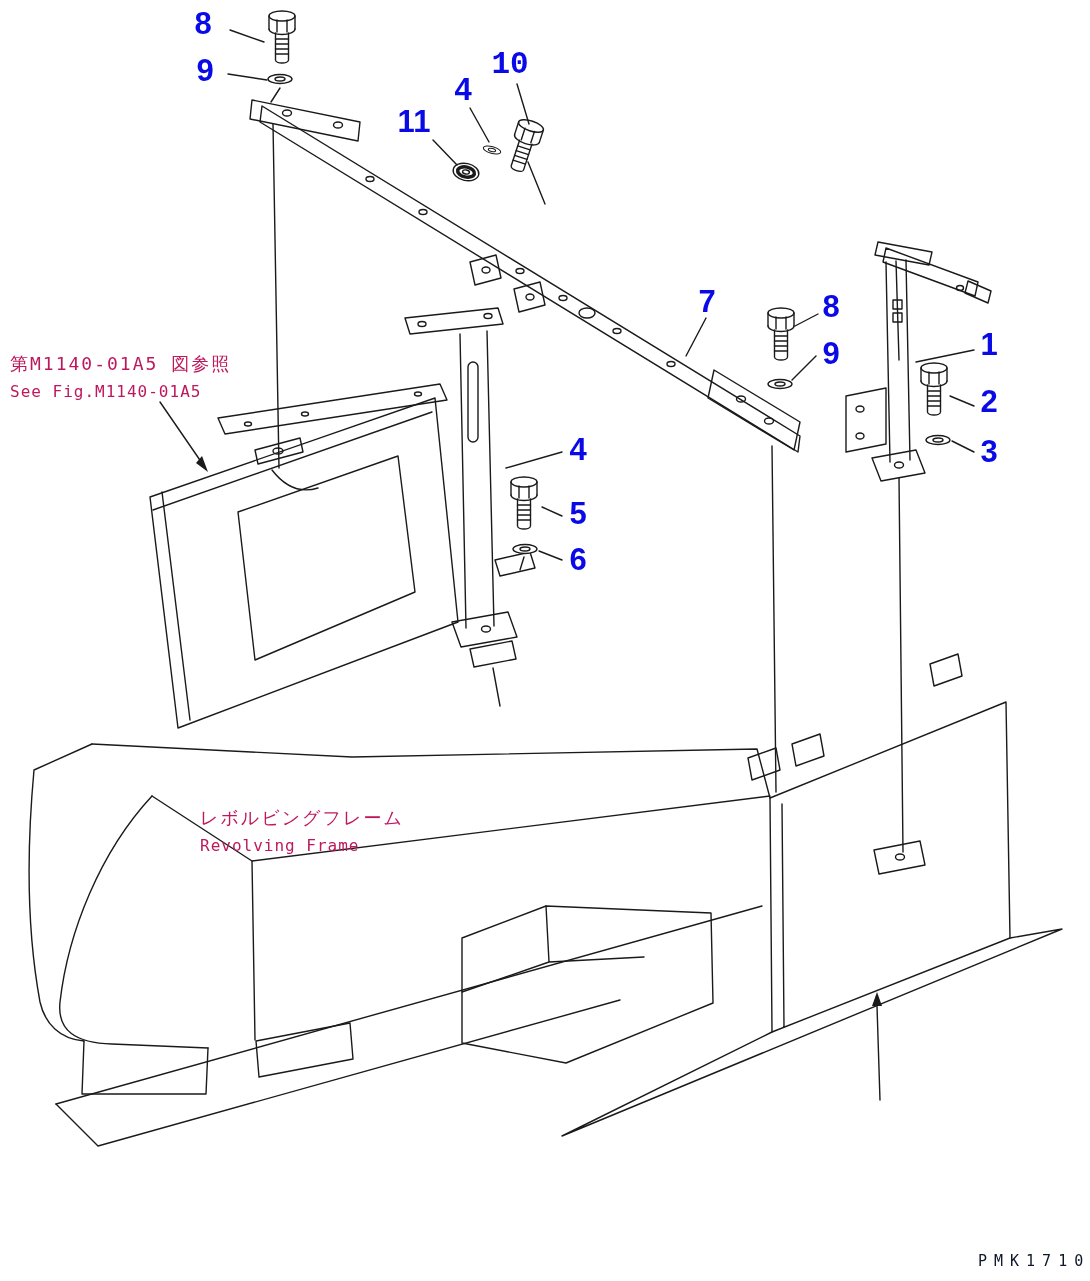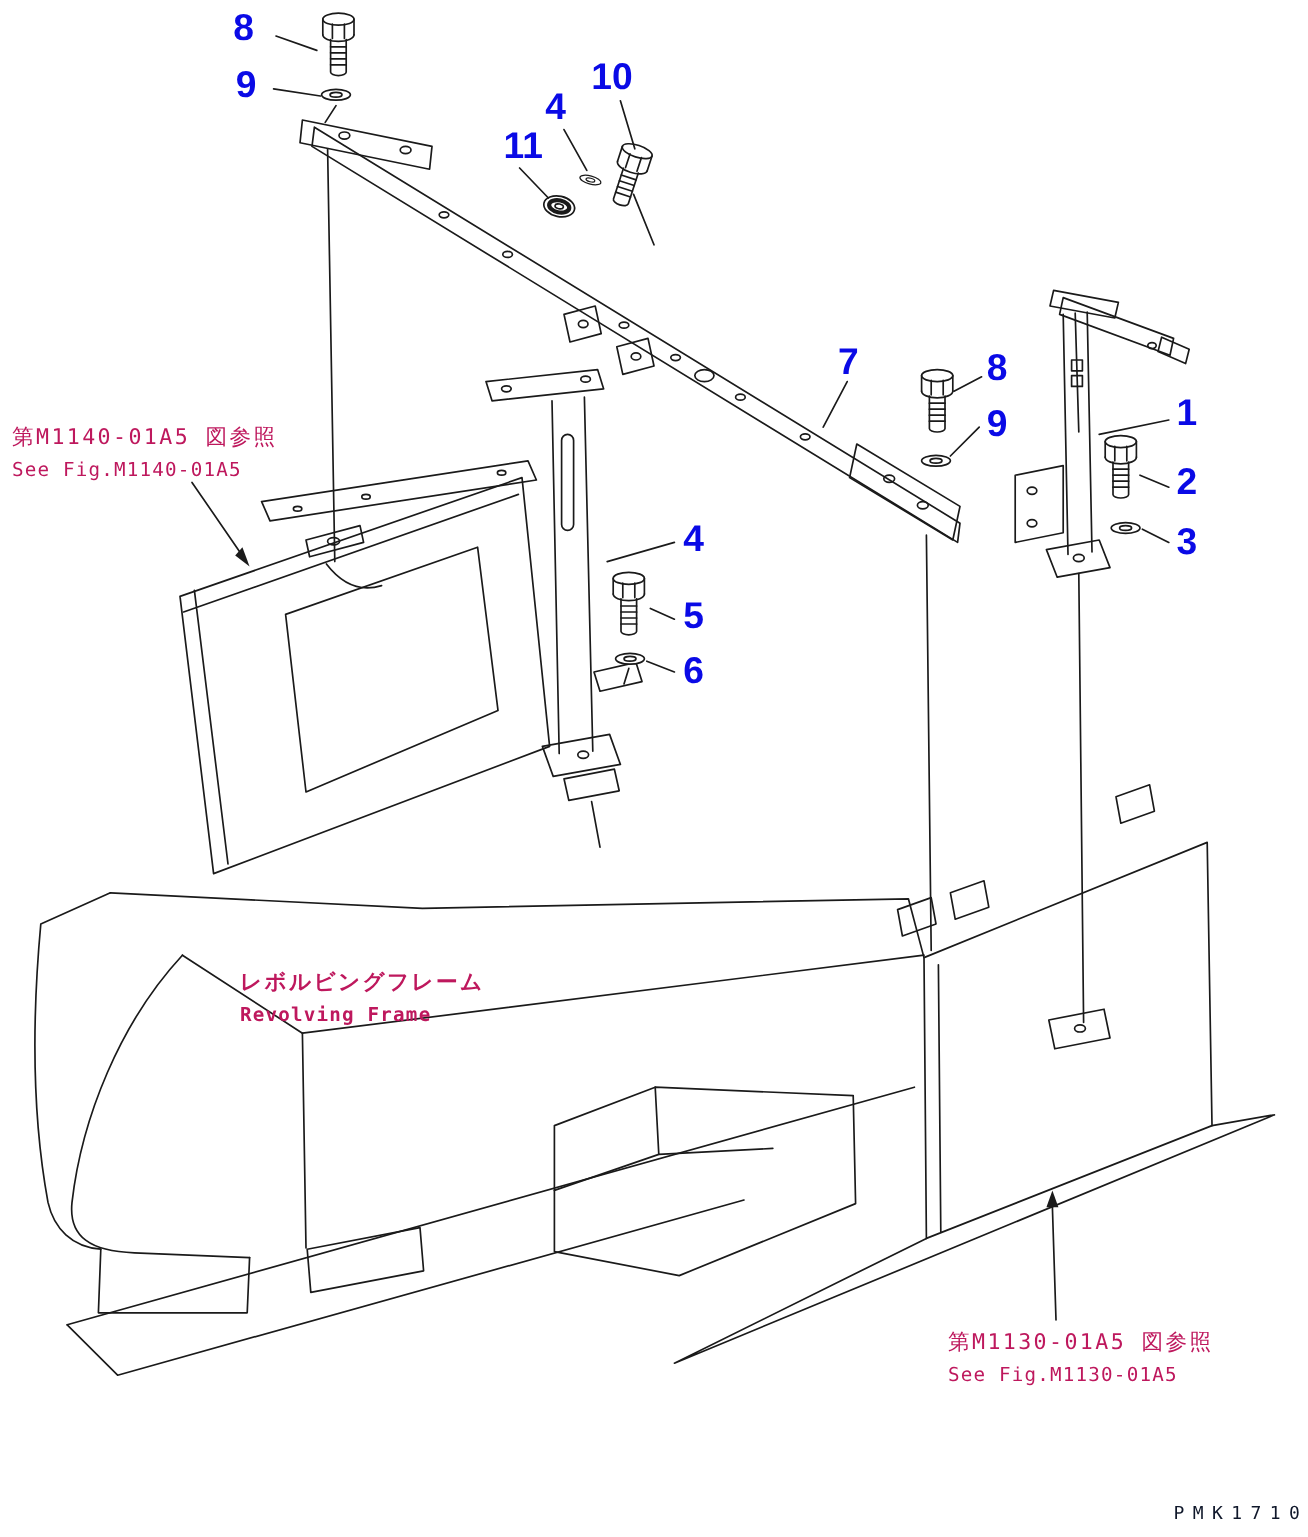--- a/index.html
+++ b/index.html
@@ -158,43 +158,39 @@
     <g>
       <path class="ln" d="M160,402 L204,466"></path>
       <polygon points="208,472 196,463 202,456" fill="#1a1a1a"></polygon>
       <path class="ln" d="M880,1100 L877,1006"></path>
       <polygon points="877,992 872,1006 882,1006" fill="#1a1a1a"></polygon>
     </g>
   </svg>
 
   <div class="callout" style="left:203px; top:23px;">8</div>
   <div class="callout" style="left:205px; top:70px;">9</div>
-  <div class="callout" style="left:510px; top:64px;">10</div>
+  <div class="callout" style="left:510px; top:64px;font-family:Liberation Mono, monospace;">10</div>
   <div class="callout" style="left:463px; top:89px;">4</div>
-  <div class="callout" style="left:436px; top:121px;">11</div>
+  <div class="callout" style="left:414px; top:121px;">11</div>
   <div class="callout" style="left:707px; top:301px;">7</div>
   <div class="callout" style="left:831px; top:306px;">8</div>
   <div class="callout" style="left:831px; top:353px;">9</div>
   <div class="callout" style="left:989px; top:344px;">1</div>
   <div class="callout" style="left:989px; top:401px;">2</div>
   <div class="callout" style="left:989px; top:451px;">3</div>
   <div class="callout" style="left:578px; top:449px;">4</div>
   <div class="callout" style="left:578px; top:513px;">5</div>
   <div class="callout" style="left:578px; top:559px;">6</div>
 
   <div class="anno" style="left:10px; top:352px;">
     <span class="jp">第M1140-01A5 図参照</span>
     <span class="en">See Fig.M1140-01A5</span>
   </div>
 
-  <div class="anno" style="left:200px; top:806px;font-weight:bold;">
+  <div class="anno" style="left:200px; top:806px;">
     <span class="jp">レボルビングフレーム</span>
     <span class="en">Revolving Frame</span>
   </div>
 
-  <div class="anno" style="left:790px; top:1106px;">
-    <span class="jp">第M1130-01A5 図参照</span>
-    <span class="en">See Fig.M1130-01A5</span>
-  </div>
 
   <div class="doc-code">PMK1710</div>
 
 </div>
 
 </body></html>

